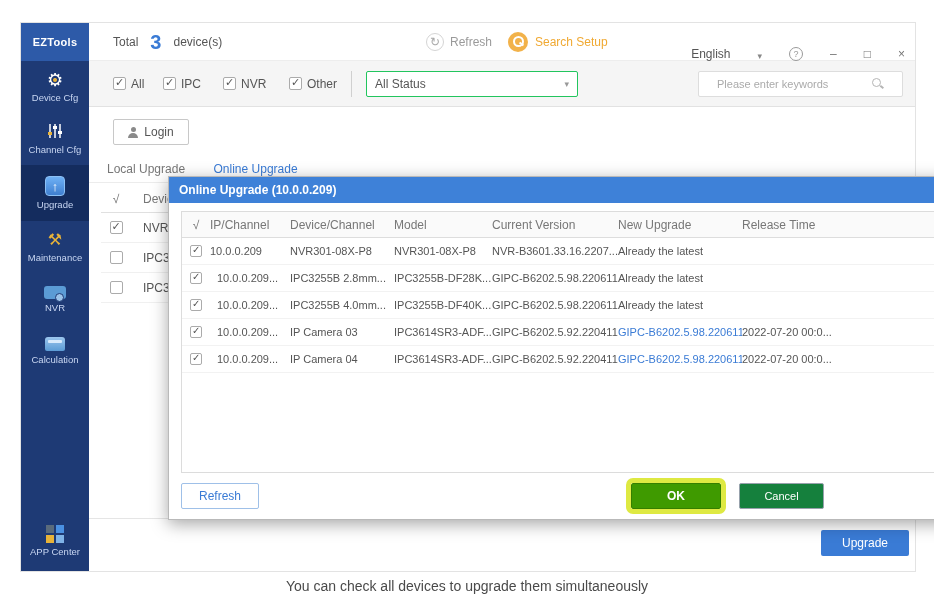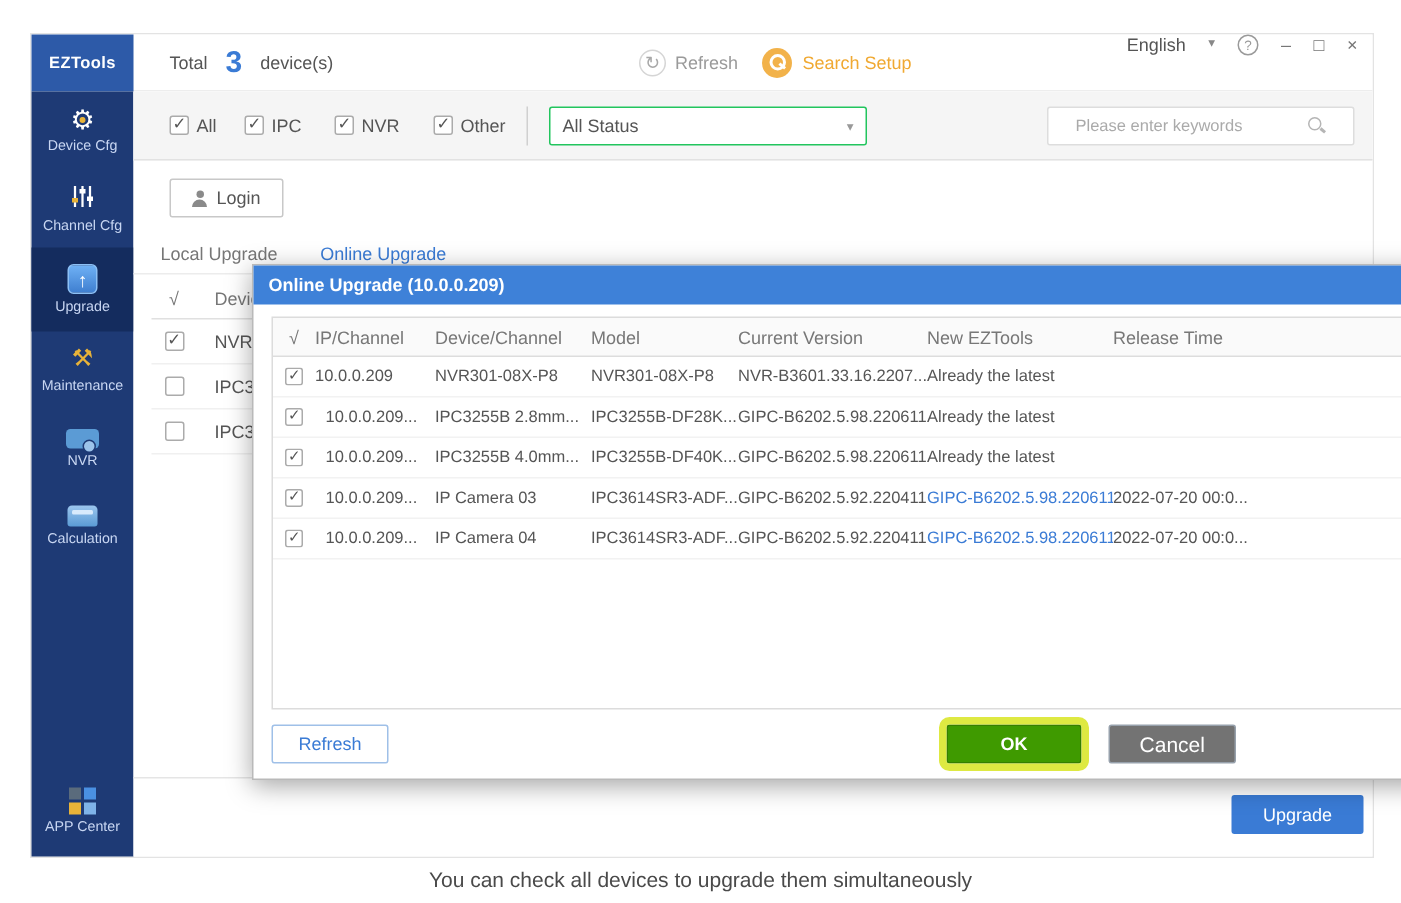--- a/index.html
+++ b/index.html
@@ -13,21 +13,21 @@
   .topbar { position:absolute; left:0; top:0; right:0; height:38px; background:#fff; border-bottom:1px solid #ededed; }
   .logo { position:absolute; left:0; top:0; width:68px; height:38px; background:#2d5aa8; color:#fff; font-weight:bold; font-size:11px; display:flex; align-items:center; justify-content:center; letter-spacing:.3px; }
   .total-group { position:absolute; left:92px; top:0; height:38px; display:flex; align-items:center; gap:12px; font-size:12px; color:#555; }
   .total-count { color:#3a7bd5; font-size:20px; font-weight:bold; line-height:1; }
   .refresh-btn { position:absolute; left:405px; top:0; height:38px; display:flex; align-items:center; gap:6px; font-size:12px; color:#9a9a9a; cursor:pointer; }
   .refresh-icon { width:18px; height:18px; border:1px solid #d5d5d5; border-radius:50%; display:flex; align-items:center; justify-content:center; font-size:12px; color:#a8a8a8; }
   .search-setup-btn { position:absolute; left:487px; top:0; height:38px; display:flex; align-items:center; gap:7px; font-size:12px; color:#f0a932; cursor:pointer; }
   .ss-icon { width:20px; height:20px; border-radius:50%; background:#f2b24a; position:relative; }
   .ss-icon::before { content:""; position:absolute; left:5px; top:4px; width:7px; height:7px; border:2px solid #fff; border-radius:50%; }
   .ss-icon::after { content:""; position:absolute; left:11px; top:11px; width:5px; height:2px; background:#fff; transform:rotate(40deg); }
-  .top-right { position:absolute; right:10px; top:0; height:38px; display:flex; align-items:flex-start; gap:15px; font-size:12px; color:#555;margin-left:24px; }
+  .top-right { position:absolute; right:10px; top:0; height:38px; display:flex; align-items:flex-end; gap:27px; font-size:12px; color:#555;margin-left:24px; }
   .lang-caret { font-size:9px; color:#888; }
   .help-icon { width:14px; height:14px; border:1px solid #9a9a9a; border-radius:50%; color:#9a9a9a; font-size:9px; display:flex; align-items:center; justify-content:center; }
   .winbtn { color:#777; font-size:12px; cursor:pointer; }
 
   
   .sidebar { position:absolute; left:0; top:38px; width:68px; bottom:0; background:#1e3a75; display:flex; flex-direction:column; }
   .side-item { height:52px; display:flex; flex-direction:column; align-items:center; justify-content:center; gap:3px; color:#c8d6f2; font-size:9.5px; cursor:pointer; text-align:center; }
   .side-item.active { background:#142c5e; height:56px; }
   .side-item.app-center { margin-top:auto; margin-bottom:4px; }
   .gear-glyph { font-size:18px; color:#fff; line-height:18px; position:relative; }
@@ -96,21 +96,21 @@
   .c-cur { width:126px; flex:none; }
   .c-new { width:124px; flex:none; }
   .c-rel { flex:1; }
   .indent { padding-left:7px; }
   .cb.sm { width:12px; height:12px; }
   .cb.sm.on::after { font-size:10px; top:-2px; left:1px; }
   .link-text { color:#3a7bd5; }
 
   .dlg-refresh-btn { position:absolute; left:12px; bottom:10px; width:78px; height:26px; background:#fff; border:1px solid #9fc0e8; border-radius:2px; color:#3a7bd5; font-size:12px; font-family:"Liberation Sans", sans-serif; cursor:pointer; }
   .dlg-ok-btn { position:absolute; left:462px; bottom:10px; width:90px; height:26px; background:#3f9a00; border:1px solid #357f00; border-radius:2px; color:#fff; font-size:12px; font-weight:bold; font-family:"Liberation Sans", sans-serif; cursor:pointer; outline:5px solid rgba(220,232,56,.95); }
-  .dlg-cancel-btn { position:absolute; left:570px; bottom:10px; width:85px; height:26px; background:#737373; border:1px solid #97a1ac; border-radius:2px; color:#fff; font-size:14px; font-family:"Liberation Sans", sans-serif; cursor:pointer; }
+  .dlg-cancel-btn { position:absolute; left:570px; bottom:10px; width:85px; height:26px; background:#15803d; border:1px solid #97a1ac; border-radius:2px; color:#fff; font-size:11px; font-family:"Liberation Sans", sans-serif; cursor:pointer; }
 
   .caption { position:absolute; left:0; right:0; top:578px; text-align:center; font-size:14px; color:#4a4a4a; }
 </style>
 </head>
 <body>
 
 <div class="page">
   <div class="app-window">
 
     <div class="topbar">
@@ -258,21 +258,21 @@
       <span class="dlg-close">×</span>
     </div>
 
     <div class="dlg-table">
       <div class="dlg-thead">
         <span class="cell c-check">√</span>
         <span class="cell c-ip">IP/Channel</span>
         <span class="cell c-dev">Device/Channel</span>
         <span class="cell c-model">Model</span>
         <span class="cell c-cur">Current Version</span>
-        <span class="cell c-new">New EZTools</span>
+        <span class="cell c-new">New Upgrade</span>
         <span class="cell c-rel">Release Time</span>
       </div>
 
       <div class="dlg-row">
         <span class="cell c-check">
             <span class="cb sm on"></span>
           </span>
         <span class="cell c-ip">10.0.0.209</span>
         <span class="cell c-dev">NVR301-08X-P8</span>
         <span class="cell c-model">NVR301-08X-P8</span>

